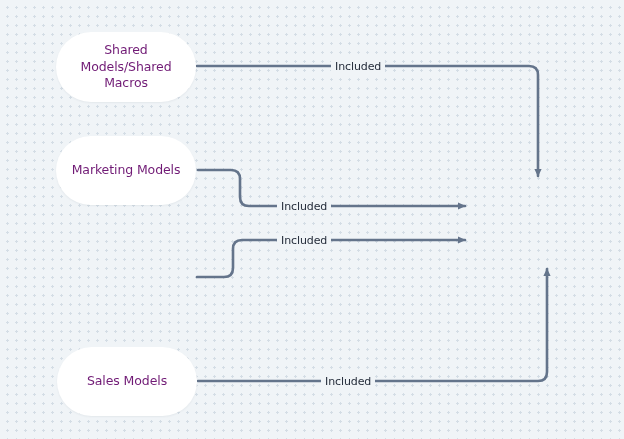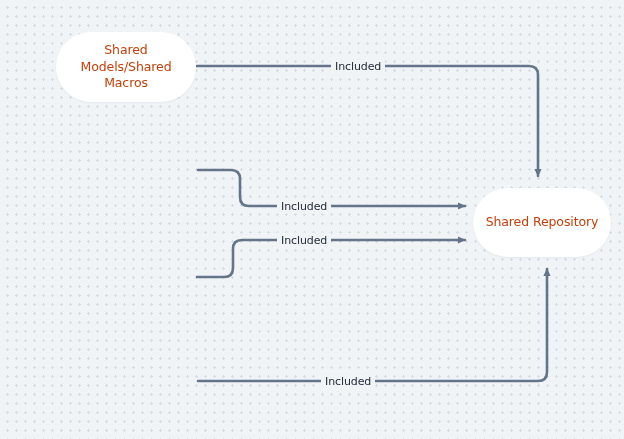--- a/index.html
+++ b/index.html
@@ -34,21 +34,21 @@
     background: #ffffff;
     border-radius: 999px;
     box-shadow: 0 1px 2px rgba(38, 50, 66, 0.06);
     display: flex;
     align-items: center;
     justify-content: center;
     text-align: center;
     box-sizing: border-box;
   }
   .node-label {
-    color: #c2410c;
+    color: #701a75;
     font-size: 12.5px;
     line-height: 16.5px;
     letter-spacing: -0.1px;
     white-space: pre-line;
     padding: 0 10px;
   }
   .edge-label {
     position: absolute;
     color: #242c3a;
     font-size: 11px;
@@ -82,26 +82,29 @@
       <path d="M198,381 L538,381 Q547,381 547,372 L547,269" marker-end="url(#arrow)"></path>
     </g>
   </svg>
 
   <div class="node" style="left:56px; top:32px; width:140px; height:70px;">
     <span class="node-label">Shared
 Models/Shared
 Macros</span>
   </div>
 
+  <div class="node" style="left:56px; top:136px; width:140px; height:69px;">
+    <span class="node-label">Marketing Models</span>
+  </div>
 
 
+  <div class="node" style="left:57px; top:347px; width:140px; height:69px;">
+    <span class="node-label">Sales Models</span>
+  </div>
 
-  <div class="node" style="left:473px; top:188px; width:138px; height:69px;">
-    <span class="node-label">Shared Repository</span>
-  </div>
 
   <div class="edge-label" style="left:331px; top:66px;">Included</div>
 
   <div class="edge-label" style="left:277px; top:206px;">Included</div>
 
   <div class="edge-label" style="left:277px; top:240px;">Included</div>
 
   <div class="edge-label" style="left:321px; top:381px;">Included</div>
 
 </div>

